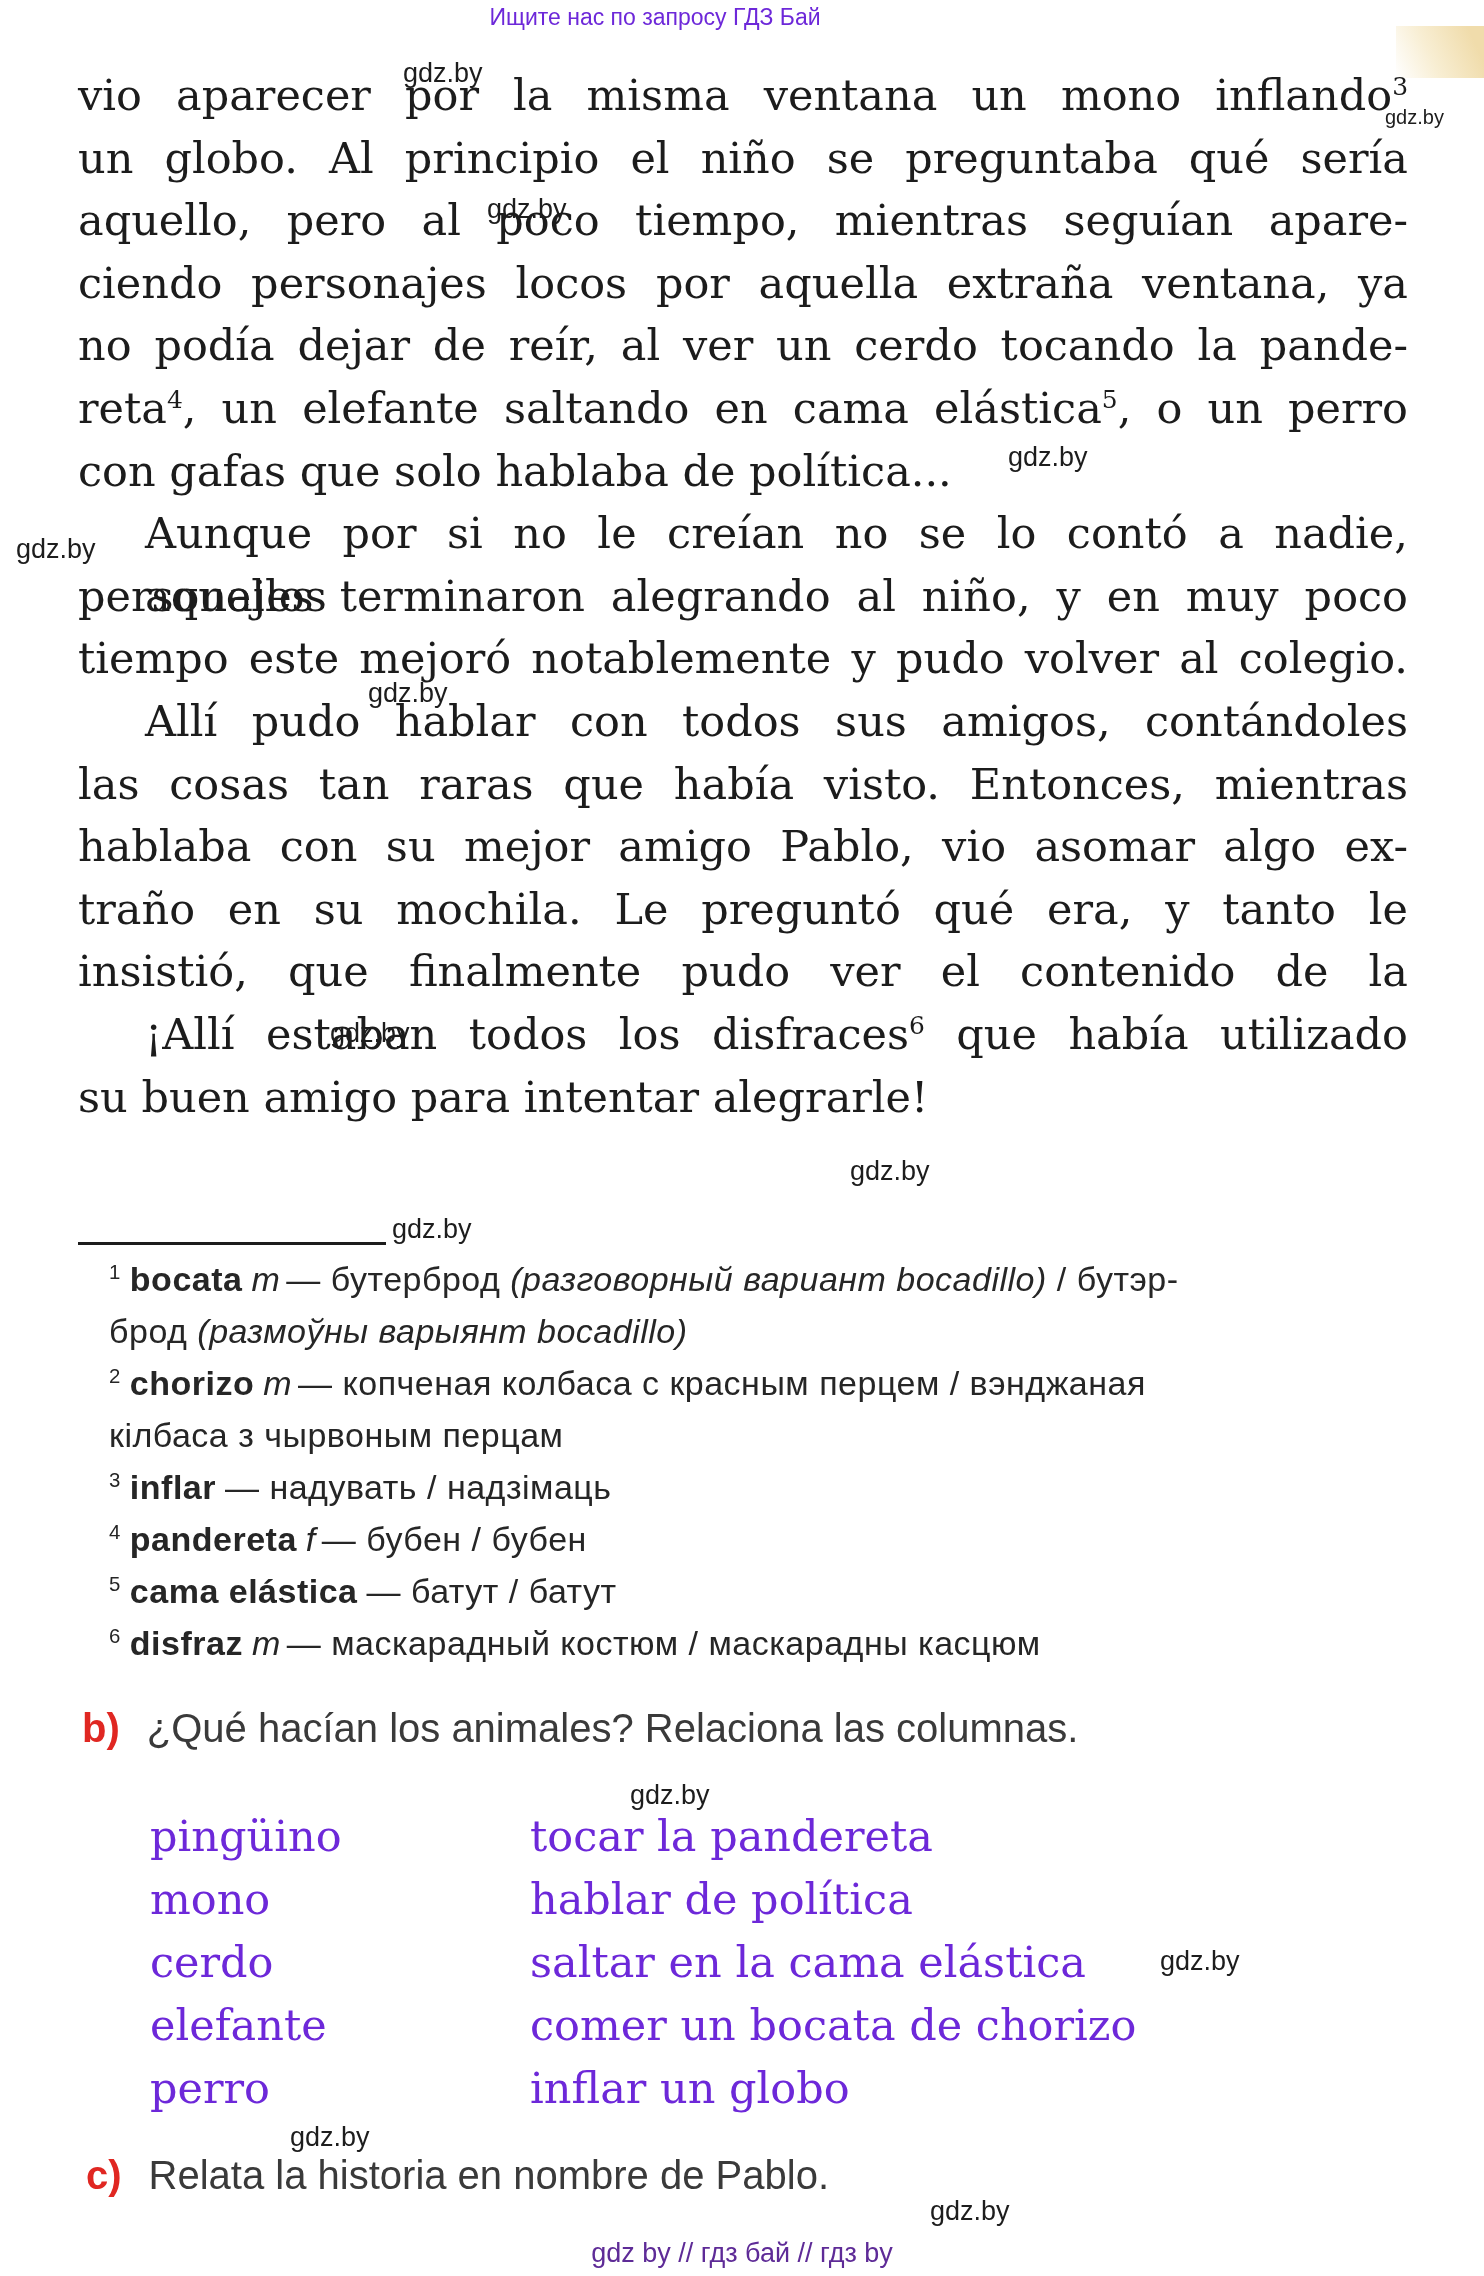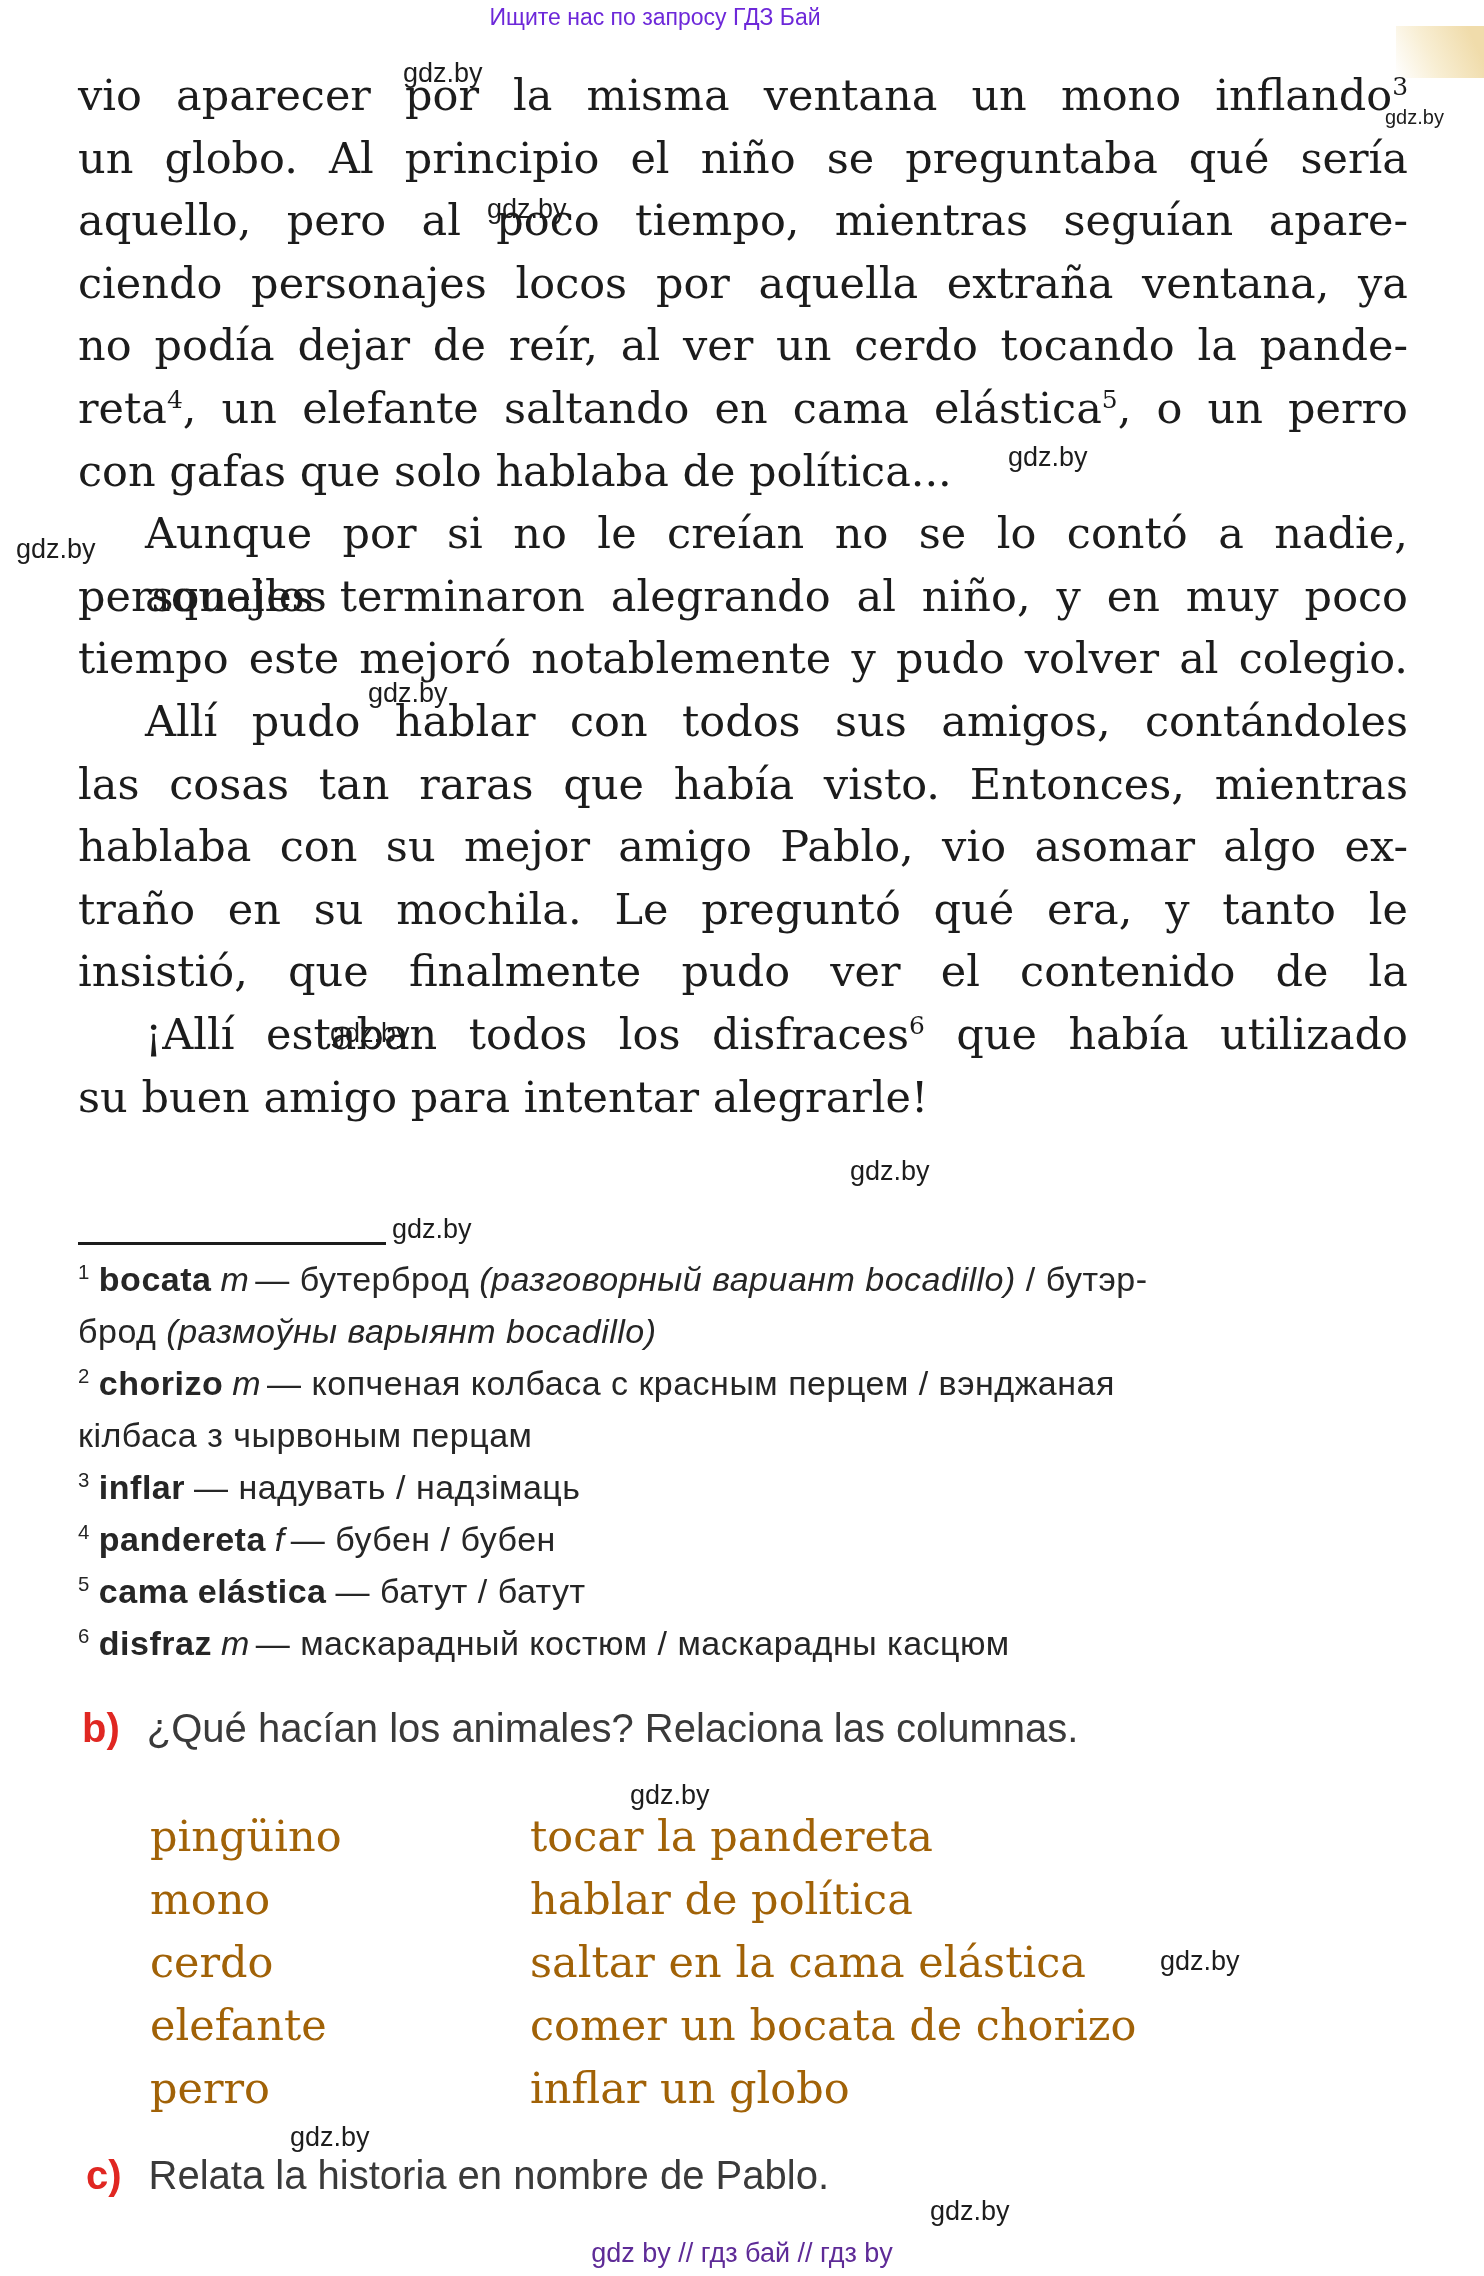--- a/index.html
+++ b/index.html
@@ -13,28 +13,28 @@
   .story .line{height:62.6px;text-align:justify;text-align-last:justify;}
   .story .line.end{text-align:left;text-align-last:left;}
   .story .line.ind{padding-left:67px;}
   .story sup{font-size:58%;vertical-align:super;line-height:0;}
   .wm{position:absolute;font-family:"Liberation Sans",sans-serif;font-size:27px;color:#1d1d1d;white-space:nowrap;}
   .wm.small{font-size:20px;}
   .sep{position:absolute;left:78px;top:1242px;width:308px;height:3px;background:#1c1c1c;}
   .fns{position:absolute;left:78px;top:1253px;width:1400px;
        font-family:"Liberation Sans",sans-serif;font-size:34px;line-height:52px;
        color:#262626;letter-spacing:0.5px;}
-  .fns .fl{height:52px;white-space:nowrap;}
+  .fns .fl{height:52px;white-space:nowrap;margin-left:31px;}
   .fns sup{font-size:60%;vertical-align:super;margin-right:9px;line-height:0;}
   .fns b{font-weight:bold;margin-right:9px;}
   .fns i.gen{font-style:italic;margin-right:6px;}
   .fns i{font-style:italic;}
   .exrow{position:absolute;font-family:"Liberation Sans",sans-serif;font-size:40px;color:#3a3a3a;white-space:nowrap;}
   .exrow .lab{color:#e02722;font-weight:bold;margin-right:27px;}
-  .mlist{position:absolute;left:150px;top:1805px;width:1250px;font-size:43px;line-height:63px;color:#a16207;}
+  .mlist{position:absolute;left:150px;top:1805px;width:1250px;font-size:43px;line-height:63px;color:#6d28d9;}
   .m-row{position:relative;height:63px;}
   .m-row .action{position:absolute;left:380px;top:0;white-space:nowrap;}
   .footer{position:absolute;left:0;top:2238px;width:1484px;text-align:center;
           font-family:"Liberation Sans",sans-serif;font-size:27px;color:#5e2b97;}
 </style>
 </head>
 <body>
 
 <div class="page">
 

